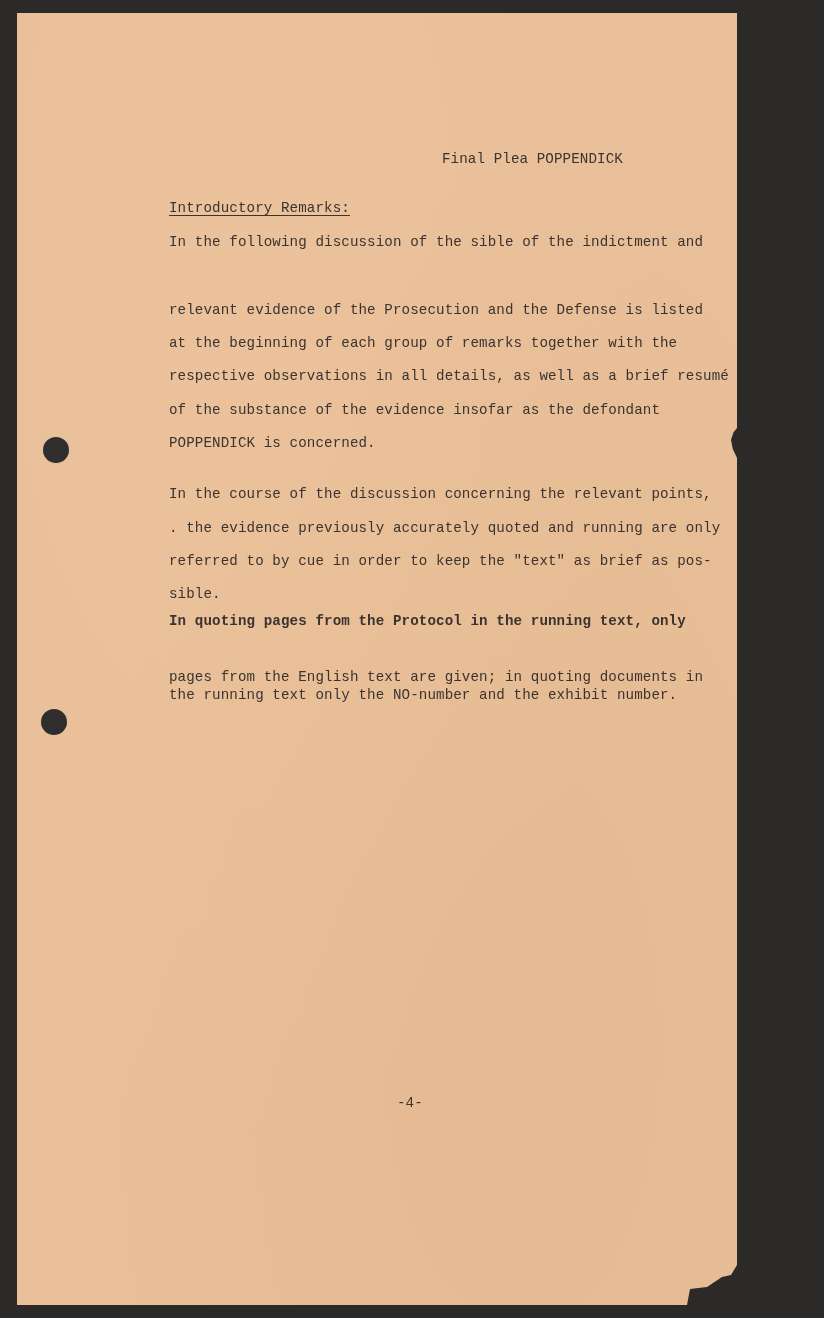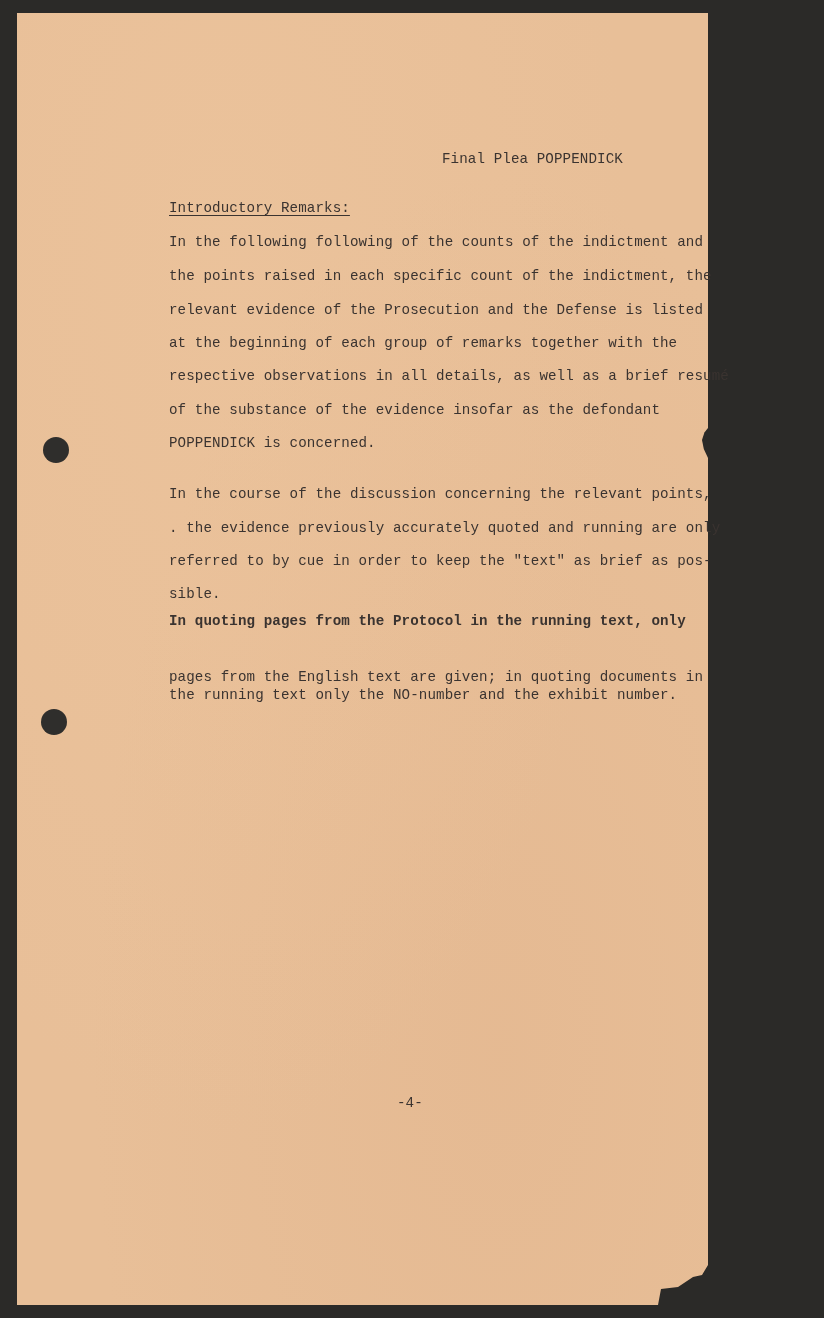--- a/index.html
+++ b/index.html
@@ -13,20 +13,21 @@
     .page {
       position: absolute;
       left: 17px;
       top: 13px;
       width: 691px;
       height: 1292px;
       background: #e8bf98;
       background-image:
         radial-gradient(ellipse at 30% 20%, rgba(240,200,160,0.35), rgba(0,0,0,0) 60%),
         radial-gradient(ellipse at 70% 80%, rgba(220,170,130,0.25), rgba(0,0,0,0) 60%);
+      padding-left: 29px;
     }
     .corner-tear {
       position: absolute;
       right: 0;
       bottom: 0;
       width: 50px;
       height: 40px;
       background: #2b2a28;
       clip-path: polygon(100% 0, 100% 100%, 0 100%, 6% 60%, 40% 55%, 70% 30%, 88% 25%);
     }
@@ -79,22 +80,21 @@
   <div class="right-nick"></div>
   <div class="corner-tear"></div>
 
   <div class="punch-hole" style="left:26px; top:424px;"></div>
   <div class="punch-hole" style="left:24px; top:696px;"></div>
 
   <div class="typed header-title">Final Plea POPPENDICK</div>
 
   <div class="typed section-heading">Introductory Remarks:</div>
 
-  <div class="typed body-line" style="top:221px;">In the following following of the counts of the indictment and</div>
-  <div class="typed body-line" style="top:255px;">the points raised in each specific count of the indictment, the</div>
+  <div class="typed body-line" style="top:221px;">In the following discussion of the sible of the indictment and</div>
   <div class="typed body-line" style="top:289px;">relevant evidence of the Prosecution and the Defense is listed</div>
   <div class="typed body-line" style="top:322px;">at the beginning of each group of remarks together with the</div>
   <div class="typed body-line" style="top:389px;">of the substance of the evidence insofar as the defondant</div>
   <div class="typed body-line" style="top:355px;">respective observations in all details, as well as a brief resumé</div>
   <div class="typed body-line" style="top:422px;">POPPENDICK is concerned.</div>
 
   <div class="typed body-line" style="top:473px;">In the course of the discussion concerning the relevant points,</div>
   <div class="typed body-line" style="top:507px;">. the evidence previously accurately quoted and running are only</div>
   <div class="typed body-line" style="top:540px;">referred to by cue in order to keep the "text" as brief as pos-</div>
   <div class="typed body-line" style="top:573px;">sible.</div>

